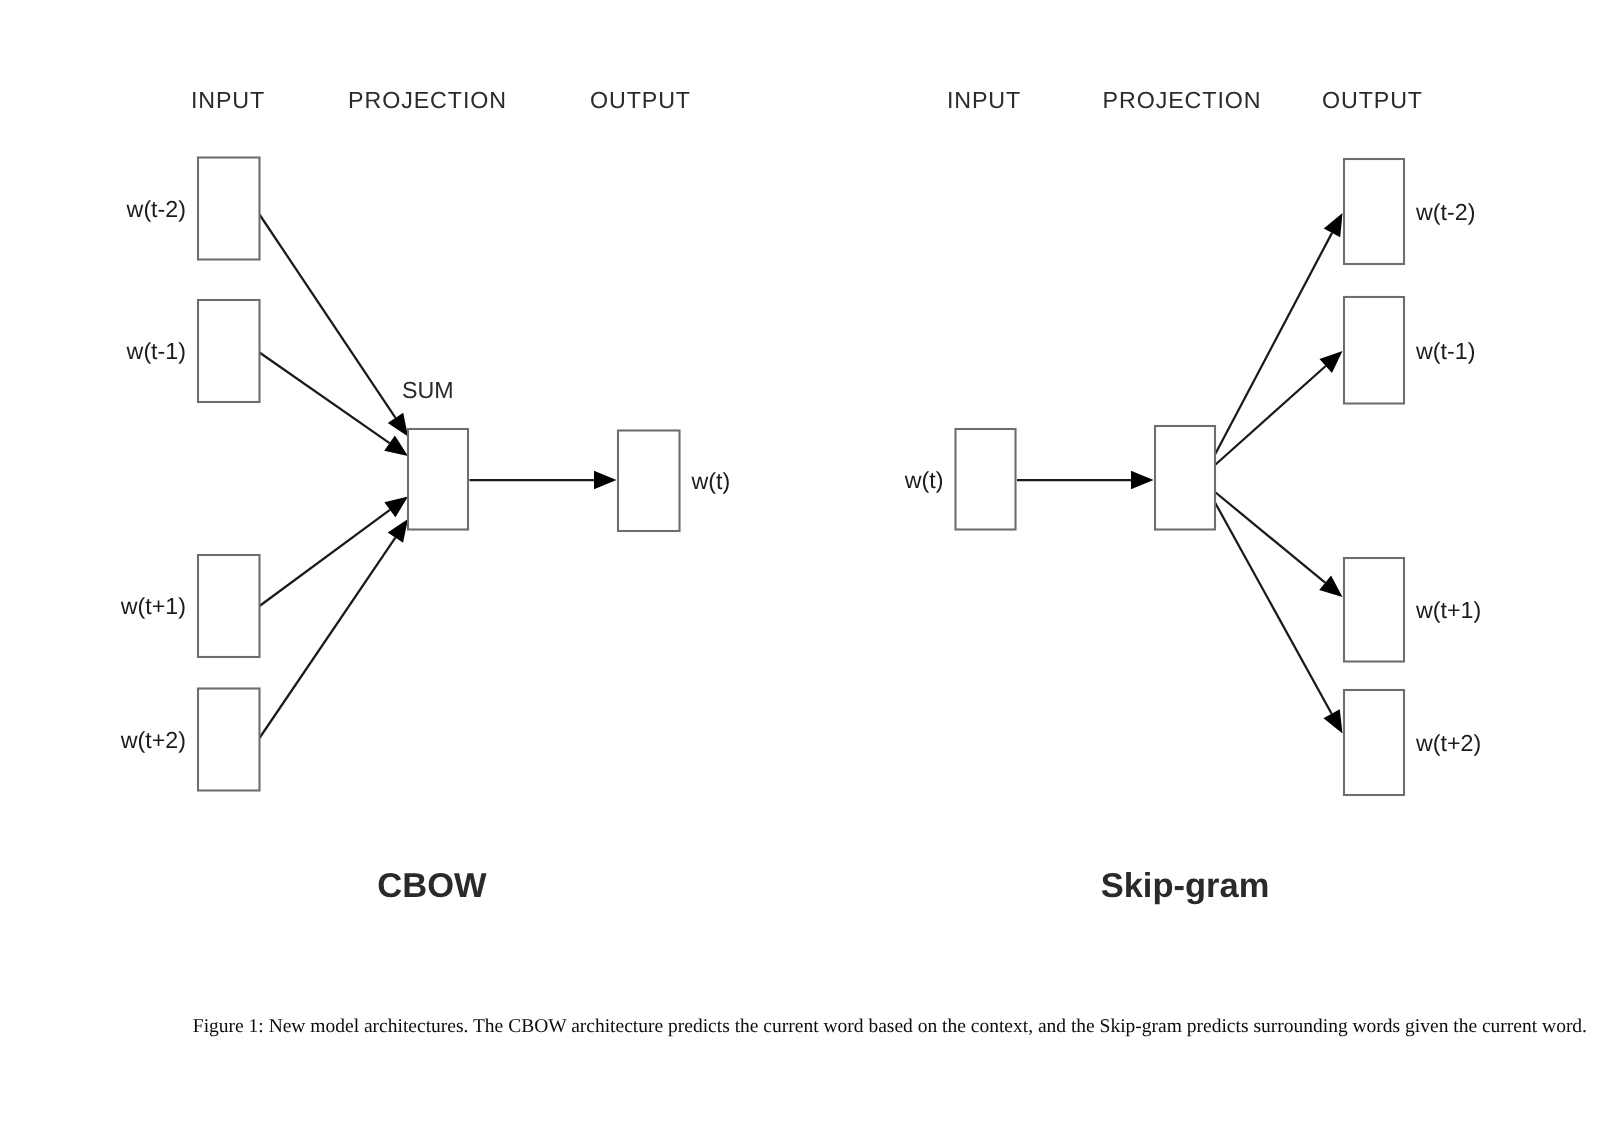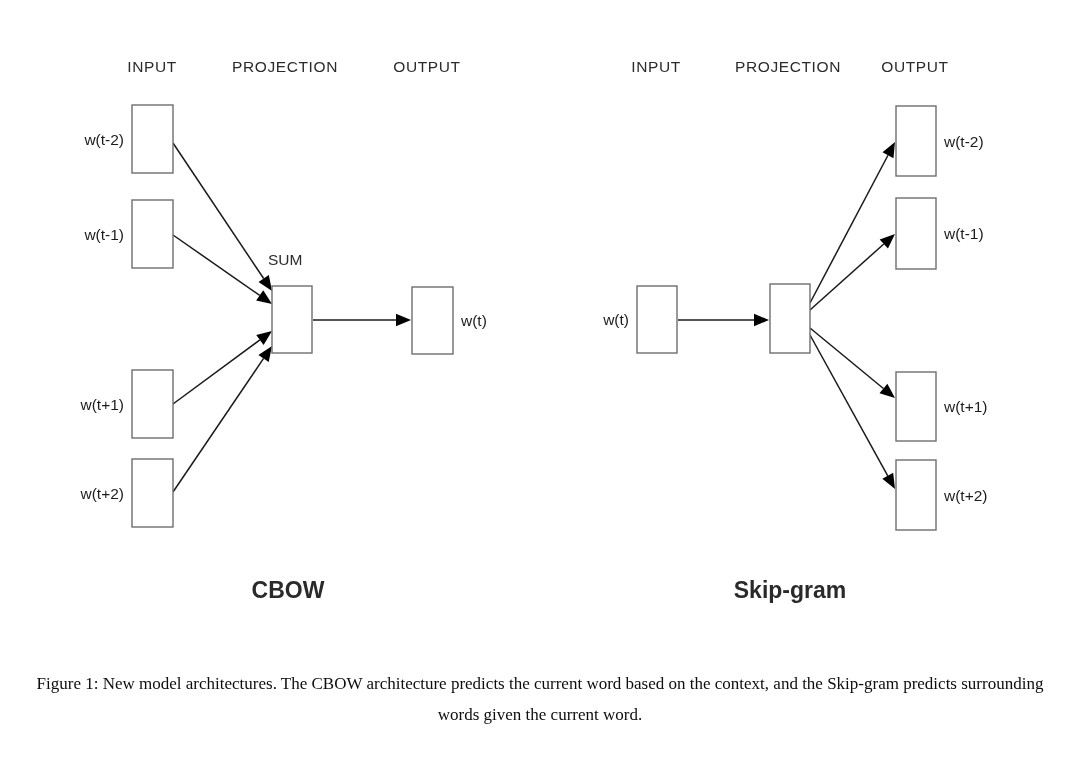--- a/index.html
+++ b/index.html
@@ -64,24 +64,24 @@
   .edge-head {
     fill: #000000;
     stroke: none;
   }
   .caption {
     position: absolute;
     left: 22px;
     top: 668px;
     width: 1036px;
     font-family: "Liberation Serif", serif;
-    font-size: 17px;
+    font-size: 13px;
     line-height: 31px;
     color: #0d0d0d;
-    text-align: center;
+    text-align: right;
   }
 </style>
 </head>
 <body>
 
 <div id="figure-root">
 
   <svg id="diagram" viewBox="0 0 1080 640">
     <g id="panels-layer">
         <g>

